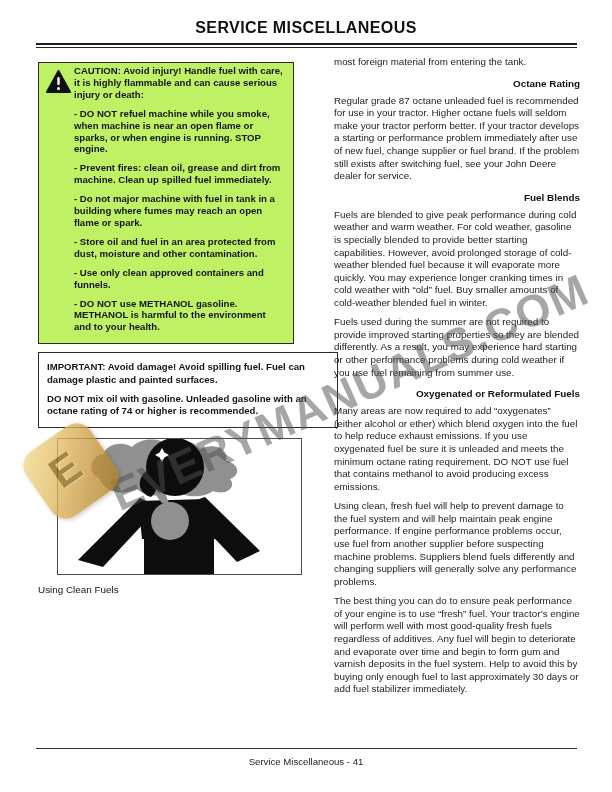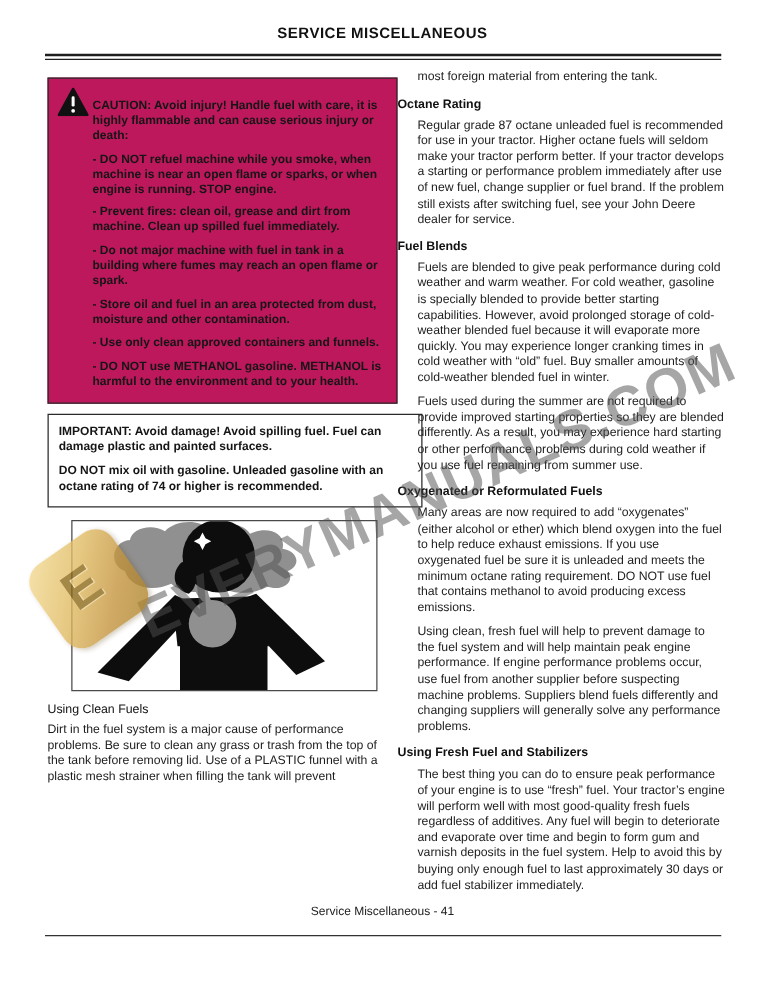--- a/index.html
+++ b/index.html
@@ -3,59 +3,59 @@
 <meta charset="utf-8">
 <style>
   html,body{margin:0;padding:0;}
   body{
     width:612px;height:792px;position:relative;overflow:hidden;
     background:#ffffff;color:#1c1c1c;
     font-family:"Liberation Sans","DejaVu Sans",sans-serif;
   }
   .page-title{
     position:absolute;top:19px;left:0;width:612px;text-align:center;
-    font-size:12px;font-weight:bold;letter-spacing:.4px;color:#111;
+    font-size:16px;font-weight:bold;letter-spacing:.4px;color:#111;
   }
   .title-rule{
     position:absolute;top:43px;left:36px;width:541px;height:2px;
     border-top:2.5px solid #1f1f1f;border-bottom:1.2px solid #1f1f1f;
   }
   .columns{
     position:absolute;top:54px;left:38px;width:542px;
     display:flex;gap:10px;align-items:flex-start;
   }
   .col-left{width:270px;flex:0 0 270px;}
   .col-right{width:262px;flex:0 0 262px;padding-top:2px;}
   p{margin:0 0 6.5px 0;font-size:9.8px;line-height:12.6px;}
   .col-right p{margin-bottom:6.8px;margin-left:16px;}
   h3.sec{
-    font-size:9.9px;font-weight:bold;margin:9px 0 5px 0;line-height:12px;color:#111;
+    font-size:9.9px;font-weight:bold;margin:9px 0 5px 0;line-height:12px;color:#111;text-align:right;
   }
   
   .caution-box{
-    margin-top:8px;background:#be185d;border:1.4px solid #2a2a2a;
-    padding:16px 8px 3px 35px;position:relative;box-sizing:border-box;width:280px;
+    margin-top:8px;background:#bef264;border:1.4px solid #2a2a2a;
+    padding:2px 8px 3px 35px;position:relative;box-sizing:border-box;width:256px;
   }
   .caution-box p{font-weight:bold;font-size:9.6px;line-height:11.9px;margin-bottom:7px;color:#151515;}
   .warn-icon{position:absolute;left:7px;top:7px;width:25px;height:23px;}
   
   .important-box{
     margin-top:8px;background:#ffffff;border:1.4px solid #2a2a2a;
     padding:8px 8px 2px 8px;box-sizing:border-box;width:300px;
   }
   .important-box p{font-weight:bold;font-size:9.6px;line-height:12.4px;margin-bottom:7px;color:#151515;}
   
   .figure-box{
     margin:10px 0 0 19px;width:243px;height:135px;border:1px solid #4a4a4a;
     box-sizing:content-box;background:#fff;
   }
   .clean-fuels-head{font-size:9.9px;font-weight:normal;margin:9px 0 5px 0;color:#111;}
   
   .footer-rule{position:absolute;left:36px;top:748px;width:541px;border-top:1.2px solid #333;}
-  .footer-text{position:absolute;top:724px;left:0;width:612px;text-align:center;font-size:9.6px;color:#222;}
+  .footer-text{position:absolute;top:756px;left:0;width:612px;text-align:center;font-size:9.6px;color:#222;}
   
   .wm-text{
     position:absolute;left:103px;top:474px;transform:rotate(-24deg);transform-origin:0 0;
     font-size:45px;font-weight:bold;letter-spacing:1.5px;color:#4f4f4f;opacity:.5;
     white-space:nowrap;pointer-events:none;z-index:50;
   }
   .wm-logo{
     position:absolute;left:32px;top:432px;width:78px;height:78px;border-radius:17px;
     background:linear-gradient(135deg,#f5dc95 0%,#dfb95e 40%,#c3923a 70%,#a87e24 100%);
     transform:rotate(-35deg);opacity:.78;z-index:51;pointer-events:none;
@@ -117,38 +117,36 @@
 
         <circle cx="117" cy="28" r="29" fill="#0d0d0d"></circle>
 
         <path d="M87,33 C78,42 81,55 93,58 C101,52 100,41 94,31 Z" fill="#0d0d0d"></path>
 
         <path d="M104,9 L106.4,13.6 L111,16 L106.4,18.4 L104,23 L101.6,18.4 L97,16 L101.6,13.6 Z" fill="#ffffff"></path>
       </svg>
     </div>
 
     <div class="clean-fuels-head">Using Clean Fuels</div>
-    <p>Dirt in the fuel system is a major cause of performance problems. Be sure to clean any grass or trash from the top of the tank before removing lid. Use of a PLASTIC funnel with a plastic mesh strainer when filling the tank will prevent</p>
   </div>
 
   <div class="col-right">
     <p>most foreign material from entering the tank.</p>
 
     <h3 class="sec">Octane Rating</h3>
     <p>Regular grade 87 octane unleaded fuel is recommended for use in your tractor. Higher octane fuels will seldom make your tractor perform better. If your tractor develops a starting or performance problem immediately after use of new fuel, change supplier or fuel brand. If the problem still exists after switching fuel, see your John Deere dealer for service.</p>
 
     <h3 class="sec">Fuel Blends</h3>
     <p>Fuels are blended to give peak performance during cold weather and warm weather. For cold weather, gasoline is specially blended to provide better starting capabilities. However, avoid prolonged storage of cold-weather blended fuel because it will evaporate more quickly. You may experience longer cranking times in cold weather with “old” fuel. Buy smaller amounts of cold-weather blended fuel in winter.</p>
     <p>Fuels used during the summer are not required to provide improved starting properties so they are blended differently. As a result, you may experience hard starting or other performance problems during cold weather if you use fuel remaining from summer use.</p>
 
     <h3 class="sec">Oxygenated or Reformulated Fuels</h3>
     <p>Many areas are now required to add “oxygenates” (either alcohol or ether) which blend oxygen into the fuel to help reduce exhaust emissions. If you use oxygenated fuel be sure it is unleaded and meets the minimum octane rating requirement. DO NOT use fuel that contains methanol to avoid producing excess emissions.</p>
     <p>Using clean, fresh fuel will help to prevent damage to the fuel system and will help maintain peak engine performance. If engine performance problems occur, use fuel from another supplier before suspecting machine problems. Suppliers blend fuels differently and changing suppliers will generally solve any performance problems.</p>
 
-    <h3 class="sec">Using Fresh Fuel and Stabilizers</h3>
     <p>The best thing you can do to ensure peak performance of your engine is to use “fresh” fuel. Your tractor’s engine will perform well with most good-quality fresh fuels regardless of additives. Any fuel will begin to deteriorate and evaporate over time and begin to form gum and varnish deposits in the fuel system. Help to avoid this by buying only enough fuel to last approximately 30 days or add fuel stabilizer immediately.</p>
   </div>
 </div>
 
 <div class="wm-logo">
   <span>E</span>
 </div>
 <div class="wm-text">EVERYMANUALS.COM</div>
 
 <div class="footer-rule"></div>

